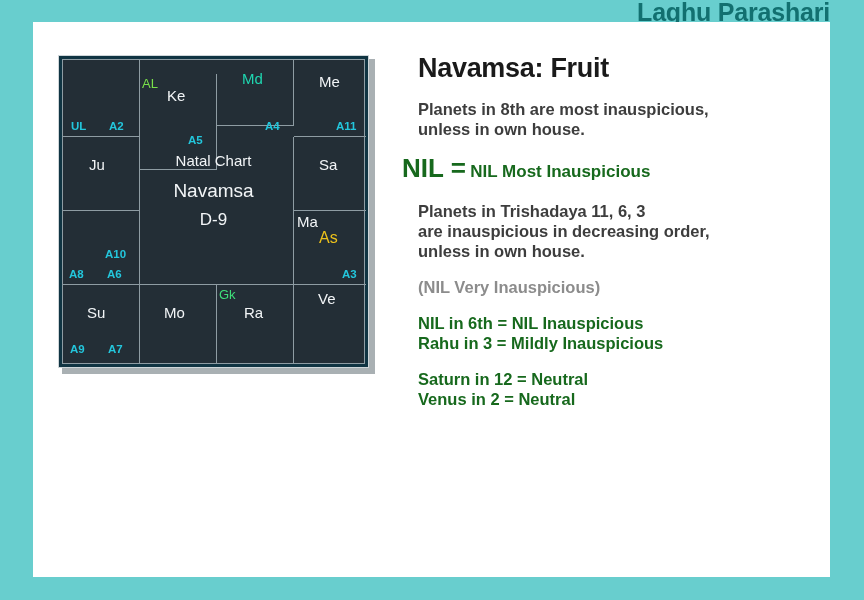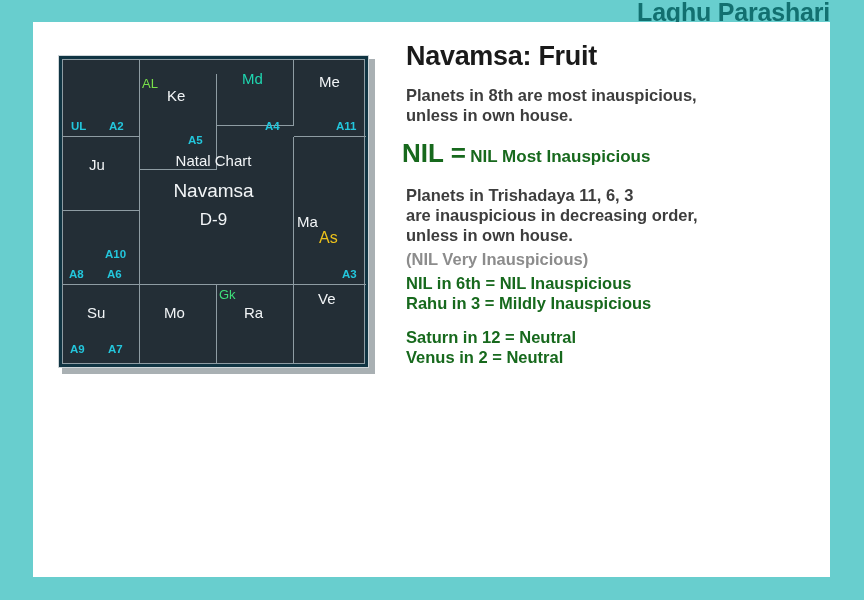--- a/index.html
+++ b/index.html
@@ -120,21 +120,21 @@
   #ct-d9 { font-size: 17px; left: 0; right: 0; top: 150px; }
 
   
   #text-column {
     position: absolute;
     left: 369px;
     top: 15px;
     width: 420px;
   }
   .para {
-    margin: 4px;
+    margin: 16px;
     font-weight: bold;
     white-space: pre-line;
   }
   #heading {
     font-size: 27px;
     color: #1a1a1a;
     line-height: 30px;
     margin-bottom: 14px;
     letter-spacing: -0.3px;
   }
@@ -204,20 +204,23 @@
         <span class="alabel" style="left:42px; top:60px;">A11</span>
       </div>
 
       <div class="cell" style="left:0px; top:77px; width:77px; height:74px;">
         <span class="planet" style="left:26px; top:20px;">Ju</span>
       </div>
 
       <div class="cell no-b" style="left:77px; top:77px; width:154px; height:148px; border-bottom:1px solid #8e9ca3;">
       </div>
 
+      <div class="cell" style="left:231px; top:77px; width:72px; height:74px; border-right:none;">
+        <span class="planet" style="left:25px; top:20px;">Sa</span>
+      </div>
 
       <div class="cell" style="left:0px; top:151px; width:77px; height:74px;">
         <span class="alabel" style="left:42px; top:37px;">A10</span>
         <span class="alabel" style="left:6px; top:57px;">A8</span>
         <span class="alabel" style="left:44px; top:57px;">A6</span>
       </div>
 
       <div class="cell no-r" style="left:231px; top:151px; width:72px; height:74px;">
         <span class="planet" style="left:3px; top:3px;">Ma</span>
         <span class="special sp-as" style="left:25px; top:20px; font-size:16px;">As</span>

